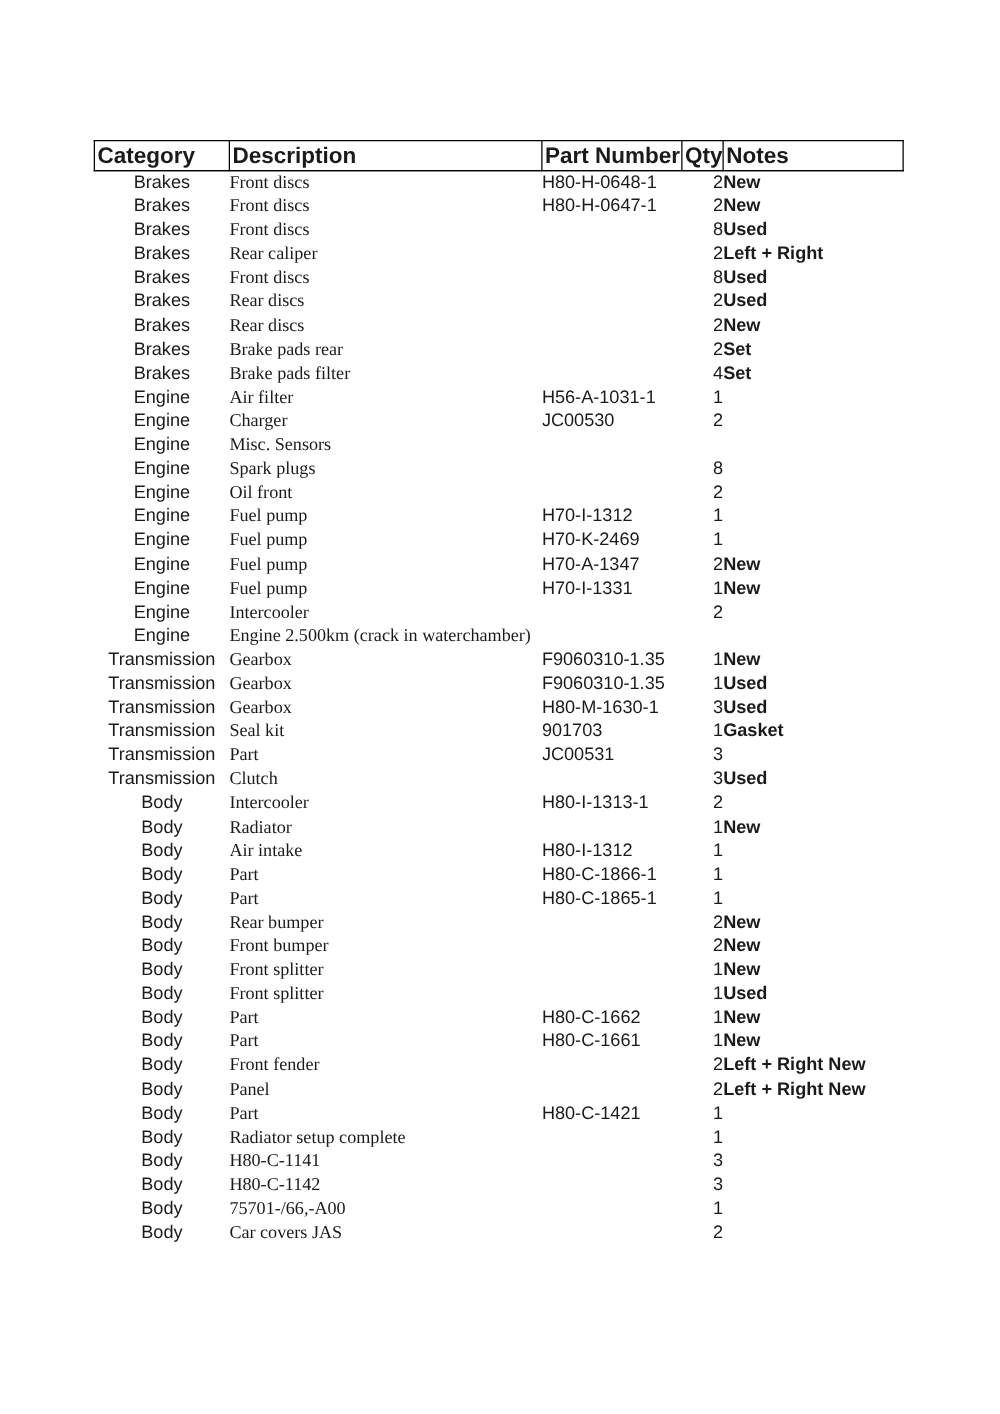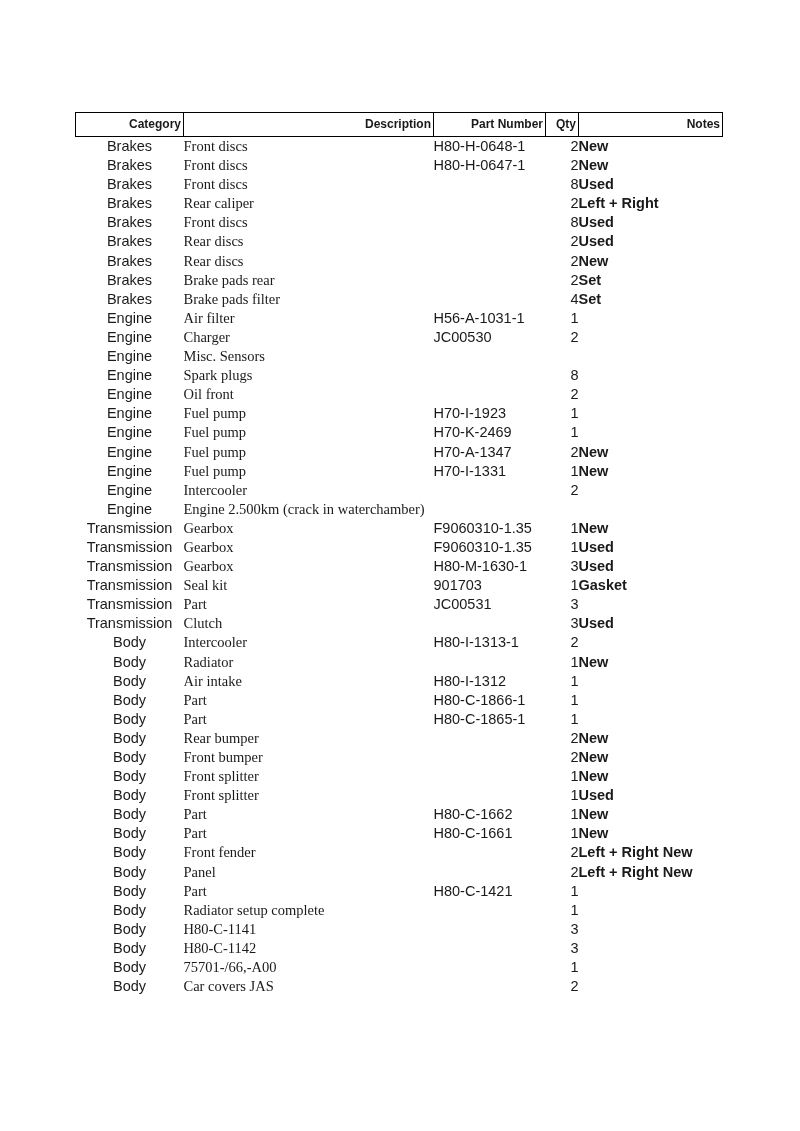--- a/index.html
+++ b/index.html
@@ -21,22 +21,22 @@
   }
   table.parts {
     border-collapse: collapse;
     table-layout: fixed;
     width: 647px;
     font-size: 14.5px;
   }
   table.parts thead th {
     border: 1.5px solid #000000;
     font-weight: bold;
-    font-size: 12px;
-    text-align: right;
+    font-size: 18px;
+    text-align: left;
     padding: 2px 2px 3px 2px;
     line-height: 18px;
     white-space: nowrap;
     overflow: hidden;
   }
   table.parts tbody td {
     vertical-align: bottom;
     line-height: 19.1px;
     padding: 0;
     white-space: nowrap;
@@ -169,21 +169,21 @@
         <tr>
           <td class="col-category">Engine</td>
           <td class="col-description">Oil front</td>
           <td class="col-part_number"></td>
           <td class="col-qty">2</td>
           <td class="col-notes"></td>
         </tr>
         <tr>
           <td class="col-category">Engine</td>
           <td class="col-description">Fuel pump</td>
-          <td class="col-part_number">H70-I-1923</td>
+          <td class="col-part_number">H70-I-1312</td>
           <td class="col-qty">1</td>
           <td class="col-notes"></td>
         </tr>
         <tr>
           <td class="col-category">Engine</td>
           <td class="col-description">Fuel pump</td>
           <td class="col-part_number">H70-K-2469</td>
           <td class="col-qty">1</td>
           <td class="col-notes"></td>
         </tr>

